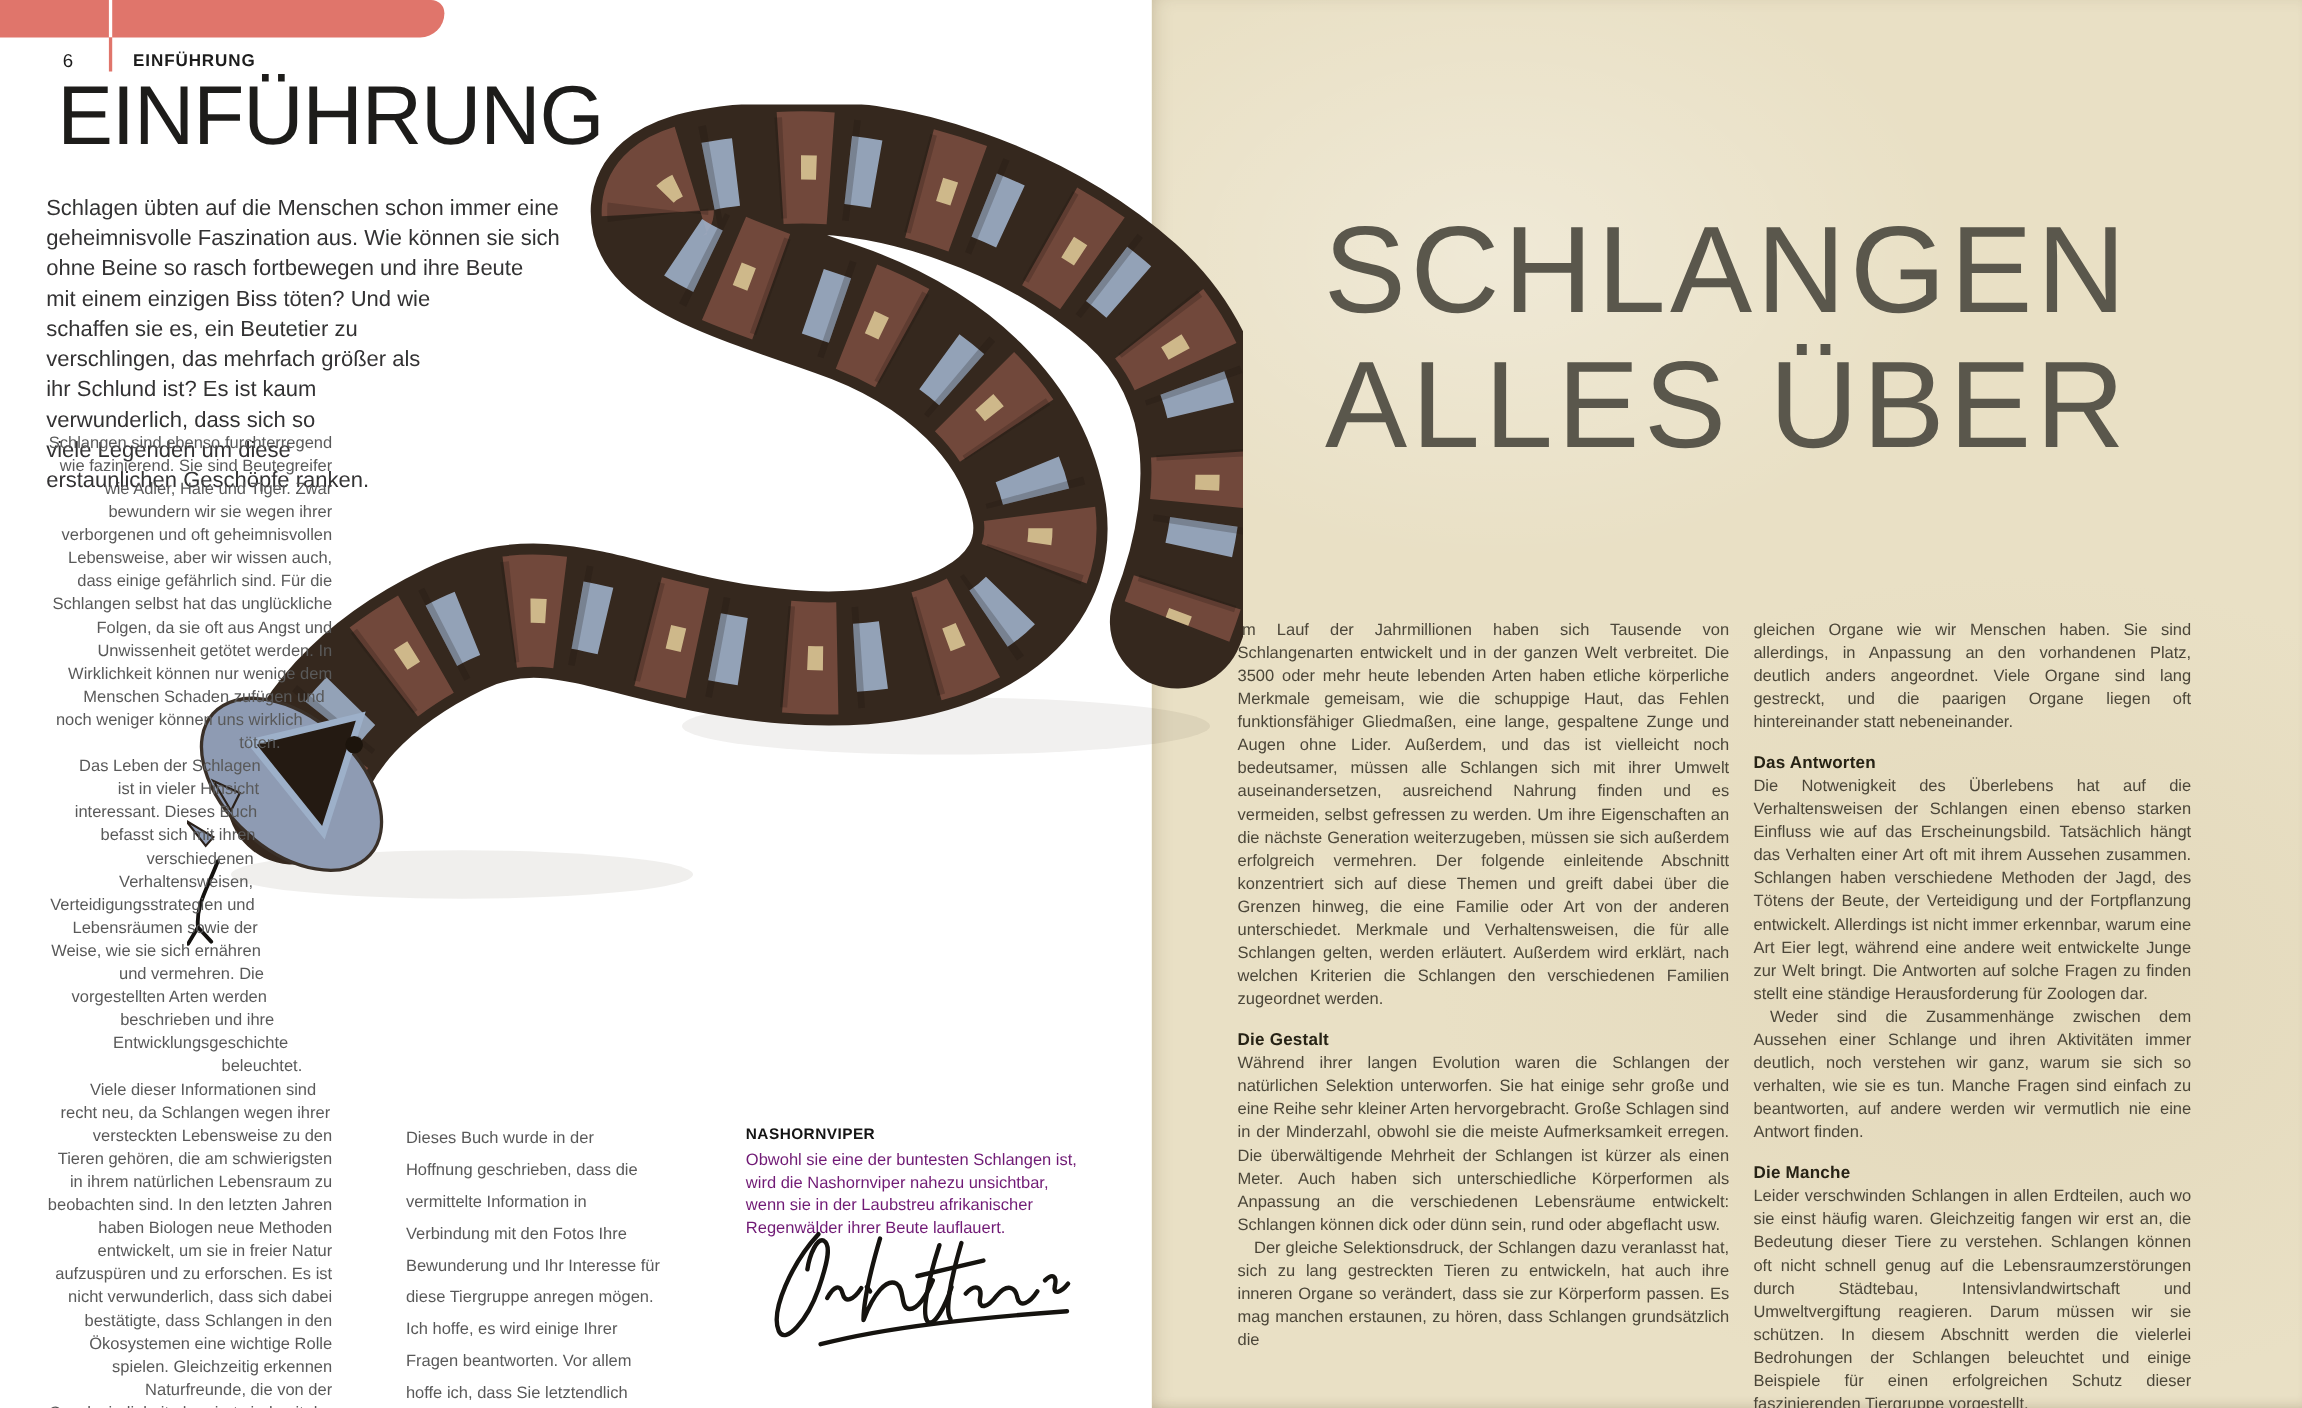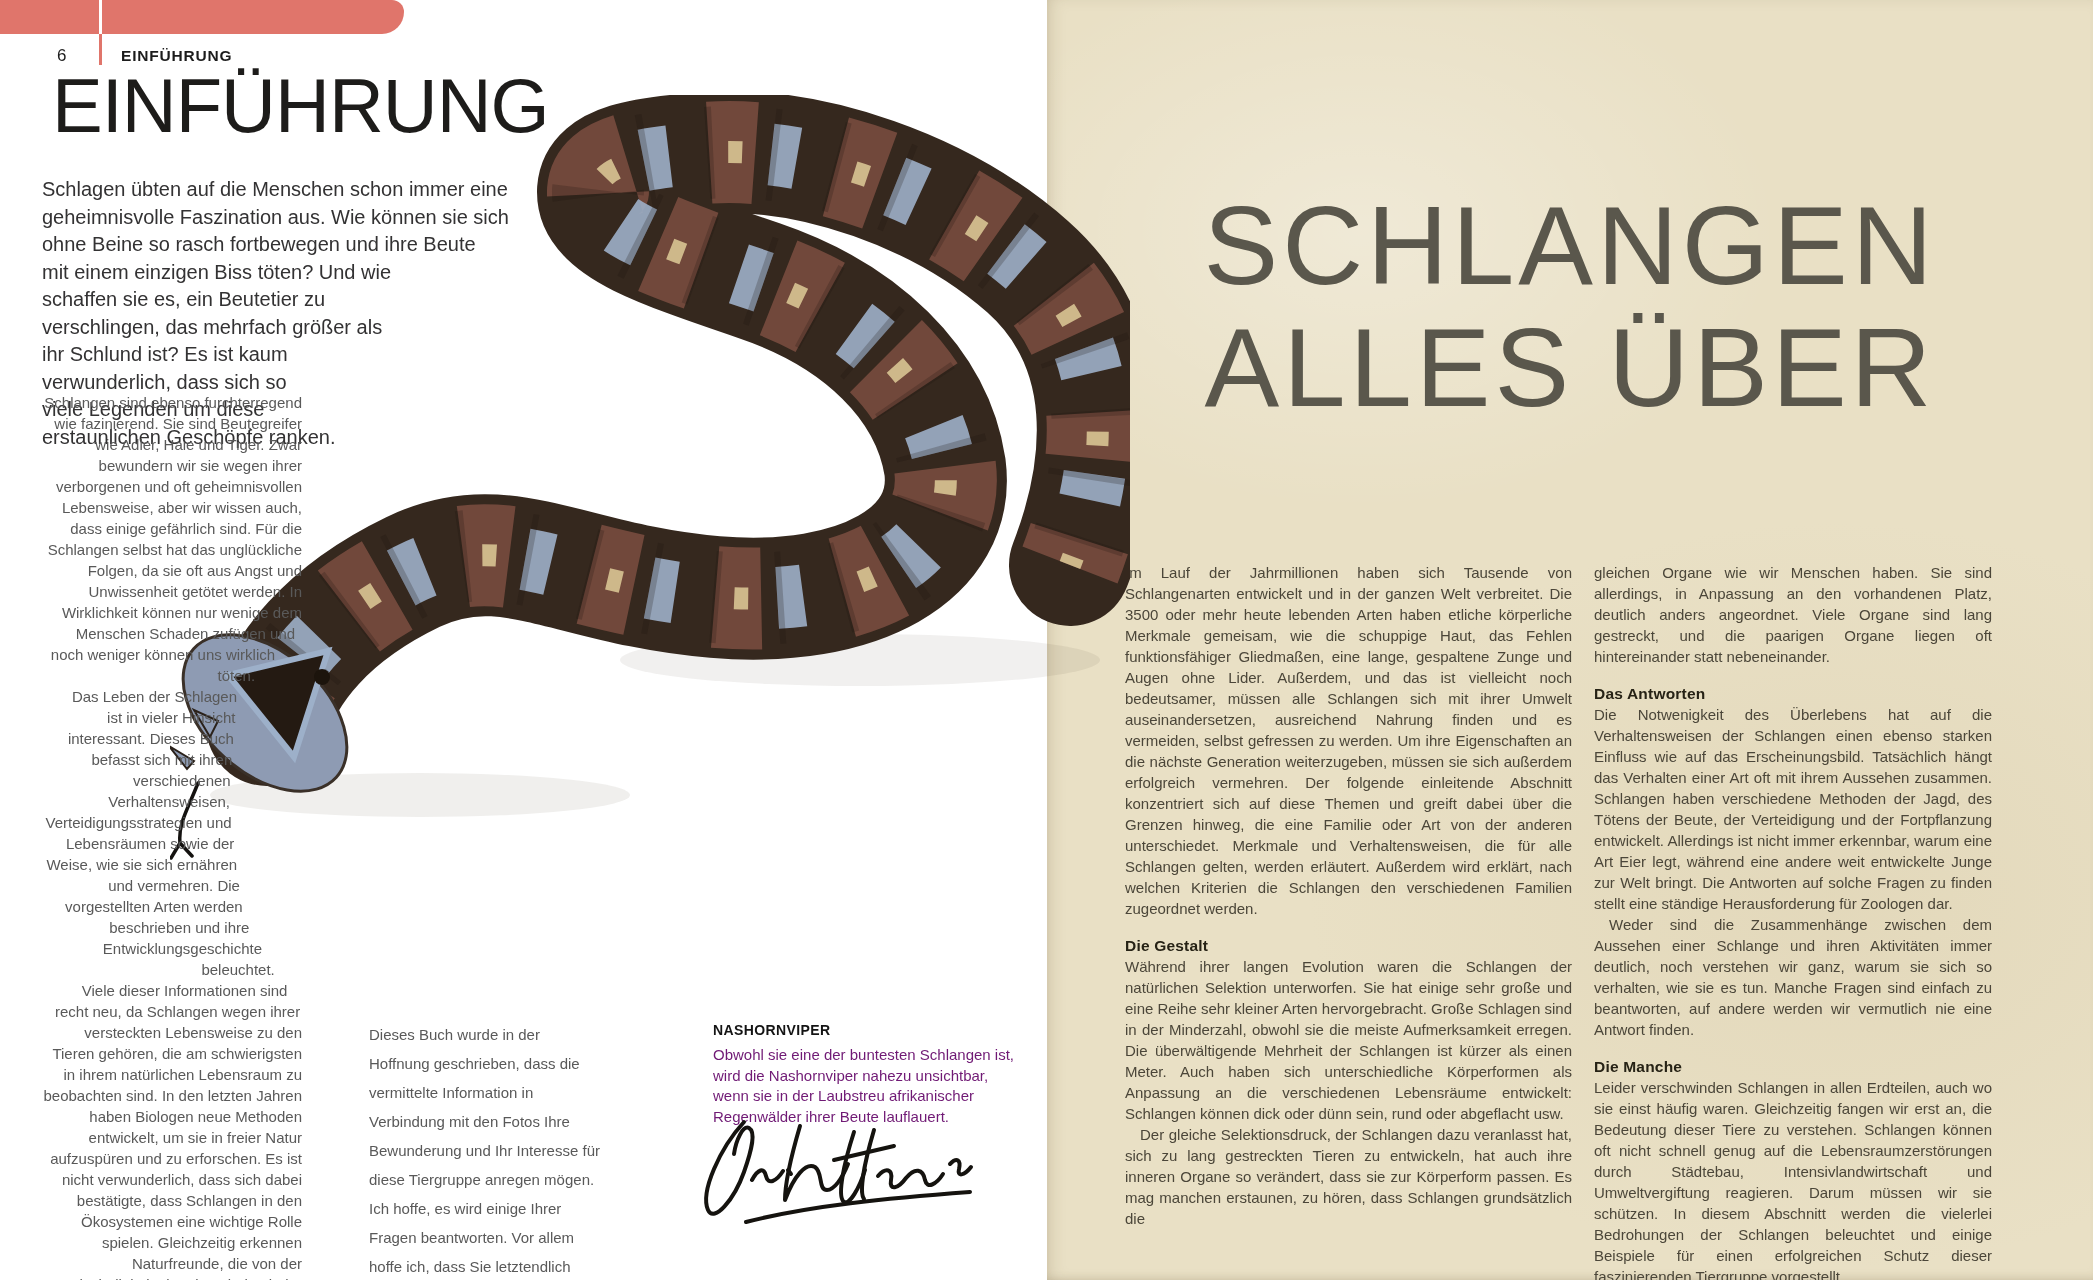--- a/index.html
+++ b/index.html
@@ -59,21 +59,21 @@
   .left-col p{margin:0;text-align:right;}
   .left-col p.ind{text-indent:13px;}
   .col-float{
     float:right;width:72px;height:680px;
     shape-outside:polygon(100% 36%, 10% 46%, 0% 60%, 20% 76%, 100% 90%);
   }
   .closing{
     position:absolute;left:369px;top:1020px;width:234px;margin:0;
     font-size:15px;line-height:29px;color:#595959;z-index:4;
   }
-  .caption{position:absolute;left:713px;top:1022px;width:302px;z-index:4;}
+  .caption{position:absolute;left:678px;top:1022px;width:302px;z-index:4;}
   .caption-title{margin:0 0 7px 0;font-size:14px;font-weight:bold;letter-spacing:.4px;color:#141414;}
   .caption-text{margin:0;font-size:15px;line-height:20.5px;color:#701a75;}
   .signature{position:absolute;left:688px;top:1100px;width:310px;height:150px;z-index:4;}
 
   
   .snake{position:absolute;left:170px;top:95px;width:960px;height:990px;z-index:3;pointer-events:none;}
 </style>
 </head>
 <body>
 

